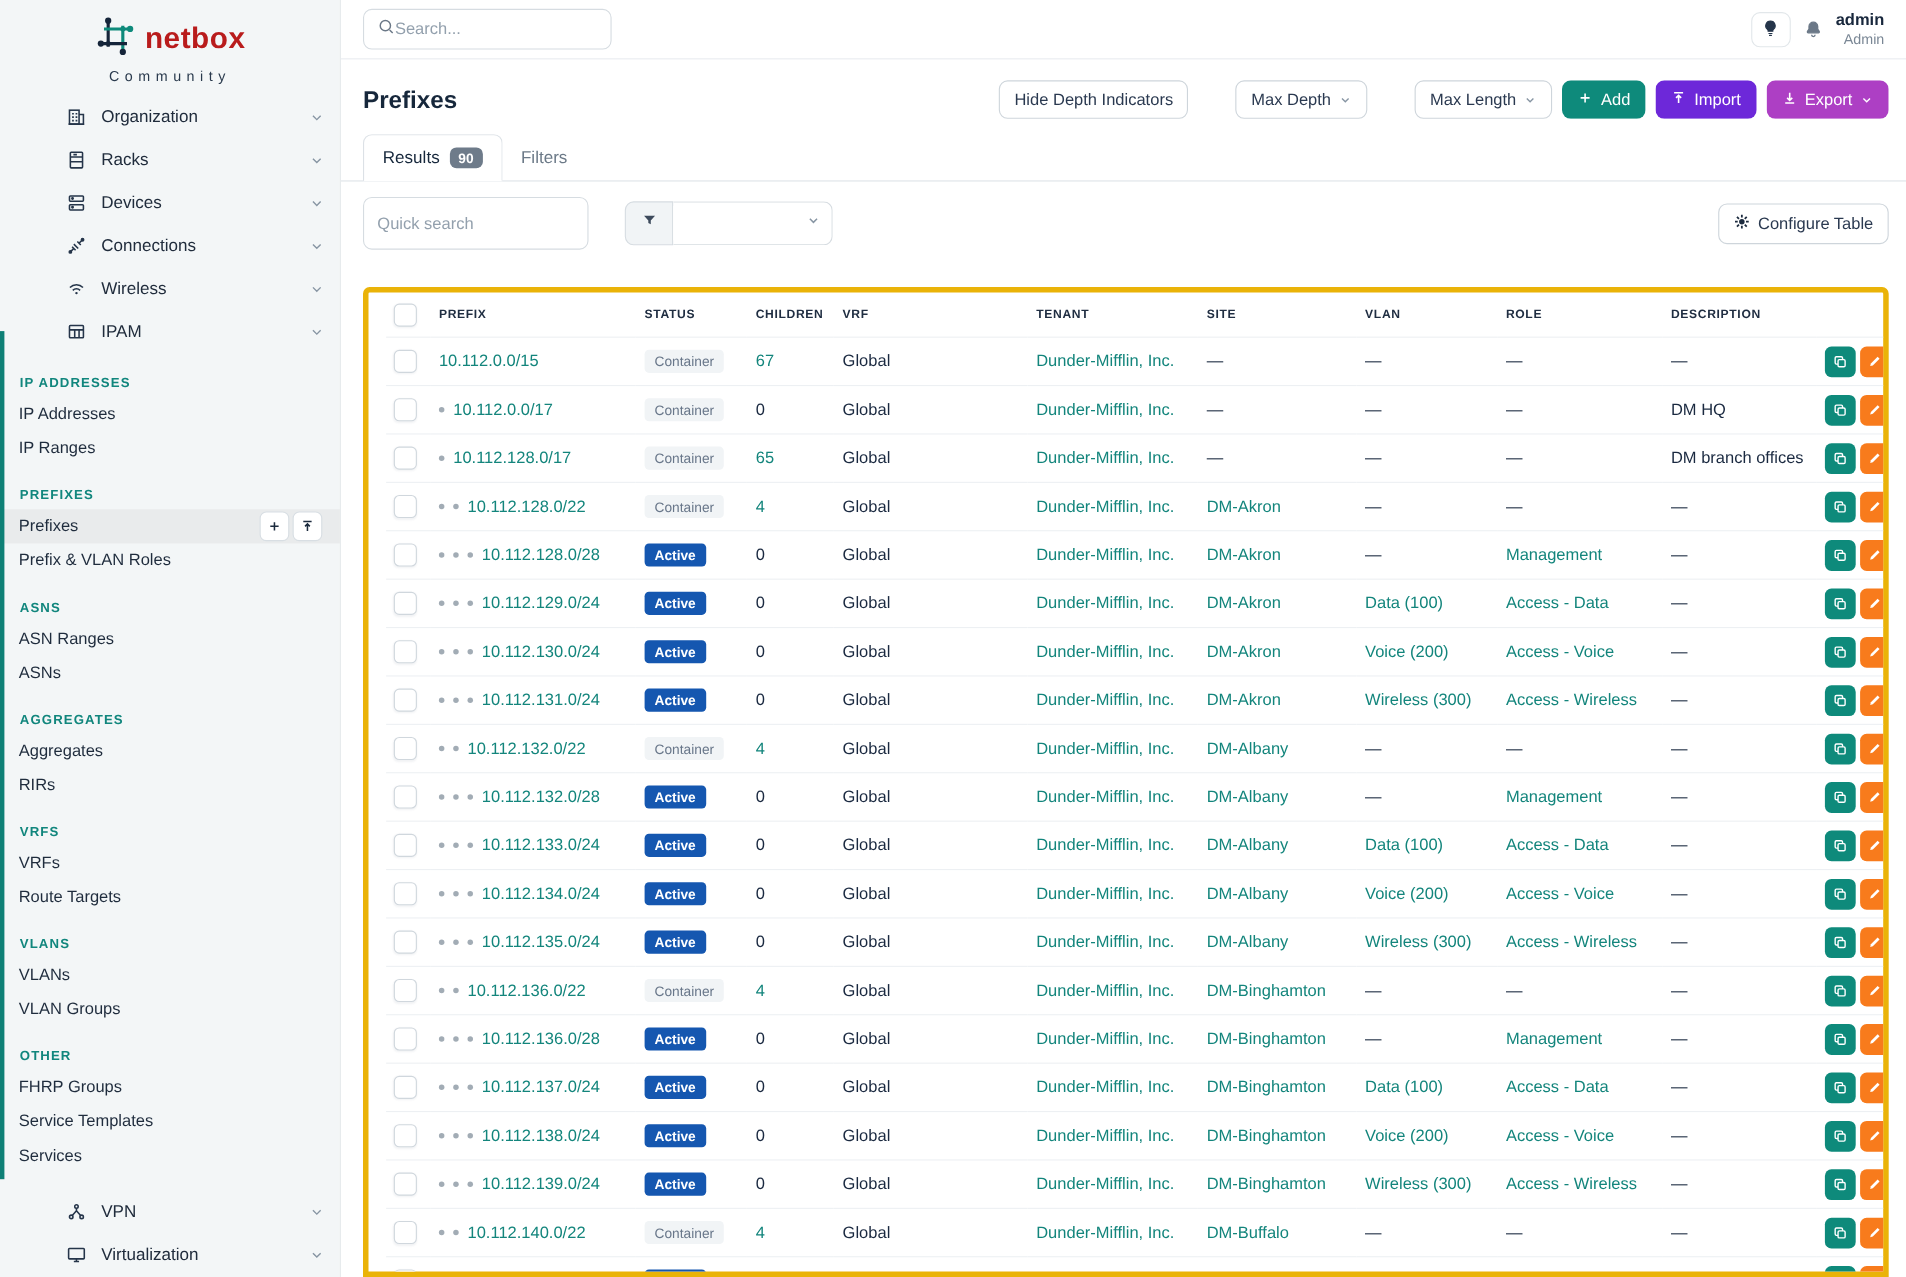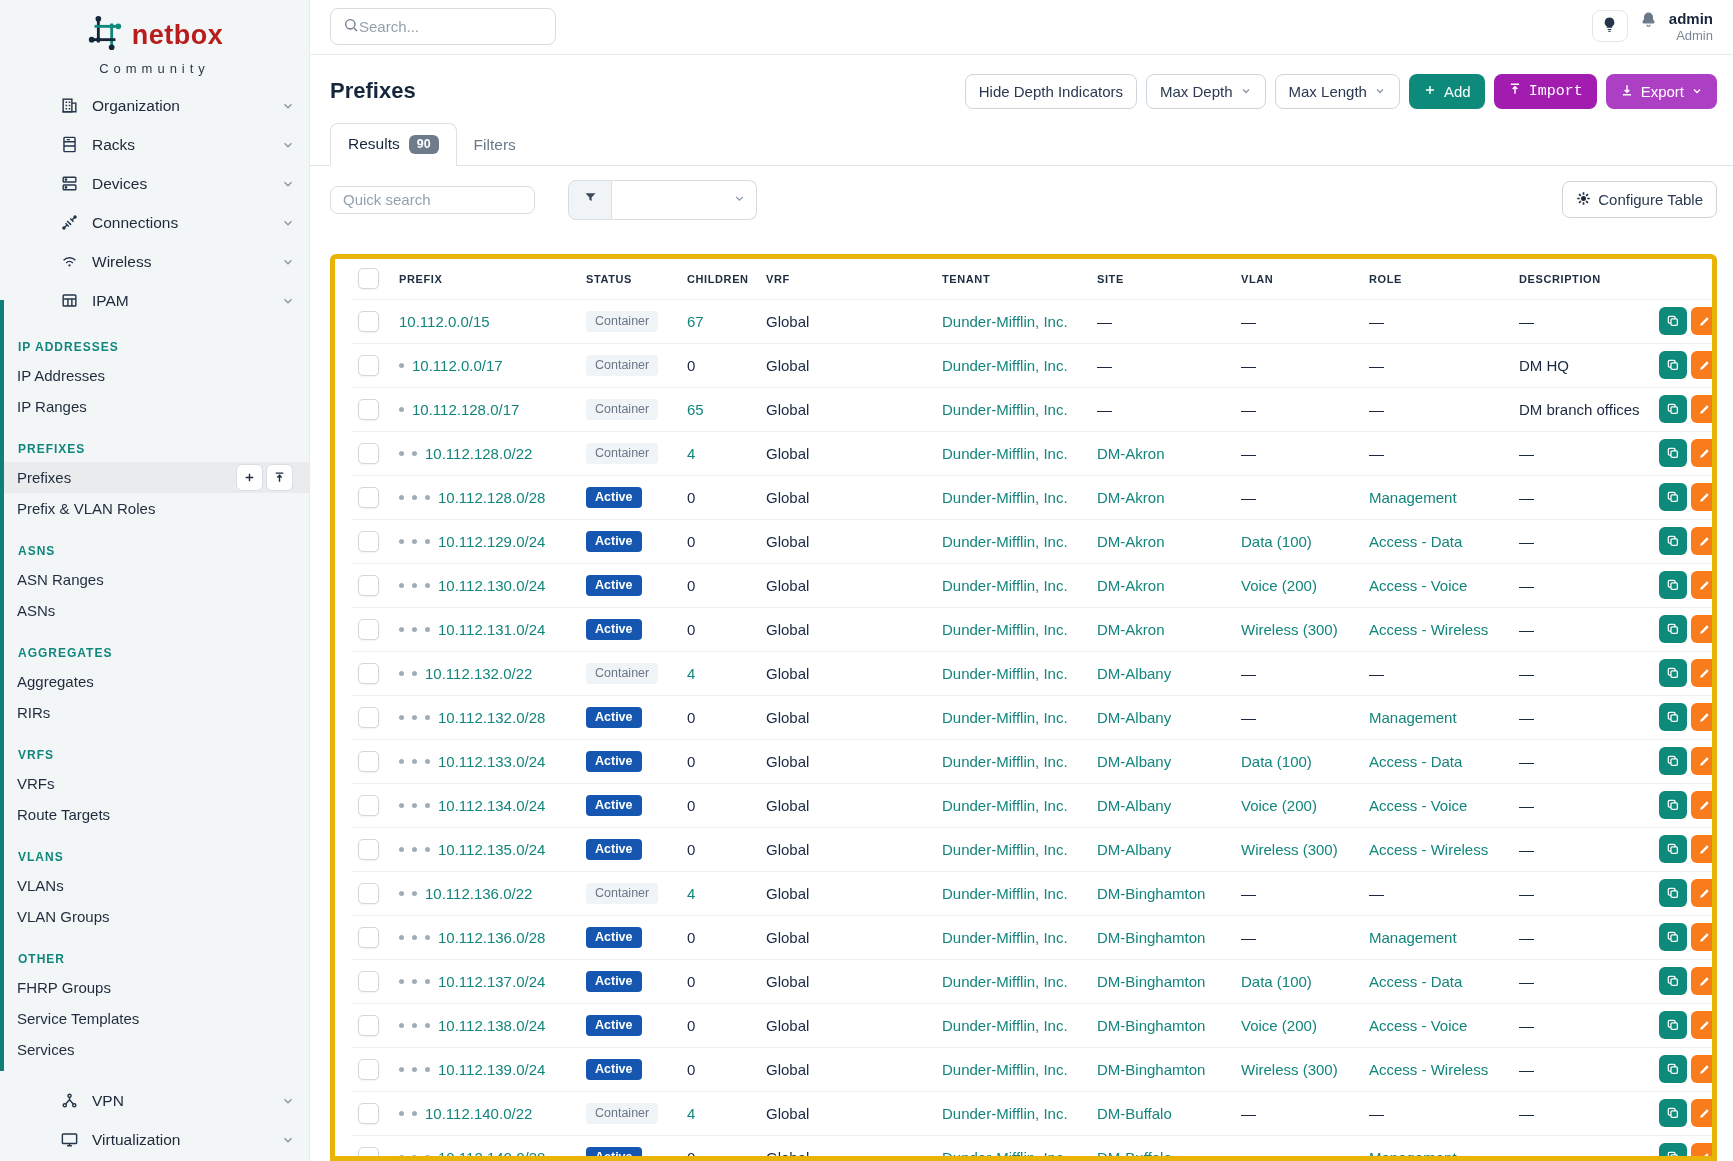--- a/index.html
+++ b/index.html
@@ -41,55 +41,55 @@
   
   .main { flex:1; display:flex; flex-direction:column; overflow:hidden; }
   .topbar { height:56px; border-bottom:1px solid #e8ecef; display:flex;
     align-items:center; padding:0 20px; background:#fff; }
   .searchbox { width:226px; height:37px; border:1px solid #d6dce1; border-radius:8px;
     display:flex; align-items:center; gap:0; padding:0 12px; color:#8a97a5; }
   .searchbox svg { width:16px; height:16px; }
   .searchbox input { border:none; outline:none; flex:1; font-size:15px;
     font-family:inherit; color:#1a2940; background:transparent; }
   .searchbox input::placeholder { color:#93a0ad; }
-  .top-right { margin-left:auto; display:flex; align-items:flex-start; gap:11px; }
+  .top-right { margin-left:auto; display:flex; align-items:center; gap:11px; }
   .bulb-btn { width:36px; height:32px; border:1px solid #e2e7ea; border-radius:8px;
     background:#fff; display:flex; align-items:center; justify-content:center;
     color:#25354a; cursor:pointer; }
   .bulb-btn svg { width:17px; height:17px; }
   .bell { color:#6b7887; display:flex; cursor:pointer; }
   .bell svg { width:19px; height:19px; }
   .userblock { text-align:right; line-height:1.2; }
   .user-name { font-size:15px; font-weight:bold; color:#18273c; }
   .user-role { font-size:13px; color:#7a8795; }
 
   .page-head { display:flex; align-items:center; padding:19px 16px 0 20px; }
   .page-title { font-size:22px; font-weight:600; color:#16273b; }
   .toolbar { margin-left:auto; display:flex; gap:9px; align-items:center; }
   .btn { height:35px; border-radius:8px; display:inline-flex; align-items:center;
     gap:7px; padding:0 13px; font-size:15px; cursor:pointer; border:1px solid transparent; }
   .btn svg { width:14px; height:14px; }
-  .btn-outline { background:#fff; border-color:#ced5db; color:#2a3950; }
+  .btn-outline { background:#fff; border-color:#ced5db; color:#2a3950;margin-left:34px; }
   .btn-outline .chev-s { color:#8795a3; }
   .btn-add { background:#0e8a7b; color:#fff; }
-  .btn-import { background:#a21caf; color:#fff;font-family:Liberation Mono, monospace; }
+  .btn-import { background:#6d28d9; color:#fff; }
   .btn-export { background:#ad3fc4; color:#fff; }
   .chev-s { display:flex; } .chev-s svg { width:12px; height:12px; }
 
   .tabbar { margin-top:14px; padding:0 20px; border-bottom:1px solid #dee3e8;
     display:flex; align-items:flex-end;text-align:center; }
   .tab { padding:11px 17px; font-size:15.5px; color:#6b7987; cursor:pointer;
     display:inline-flex; align-items:center; gap:9px; }
   .tab.active { background:#fff; border:1px solid #dce1e6; border-bottom:1px solid #fff;
     border-radius:8px 8px 0 0; margin-bottom:-1px; color:#16273b; }
   .count-badge { background:#6e7b8a; color:#fff; font-size:12.5px; border-radius:6px;
     padding:2.5px 8px; font-weight:bold; }
 
   .controls { display:flex; align-items:center; padding:0 16px 0 20px; margin-top:14px; }
-  .quick-search { width:205px; height:28px; border:1px solid #d6dce1; border-radius:8px;
+  .quick-search { width:205px; height:48px; border:1px solid #d6dce1; border-radius:8px;
     padding:0 12px; font-size:15px; font-family:inherit; color:#a16207; outline:none; }
   .quick-search::placeholder { color:#93a0ad; }
   .filter-group { display:flex; margin-left:33px; height:40px; }
   .filter-seg { width:44px; background:#f1f4f6; border:1px solid #d6dce1;
     border-radius:8px 0 0 8px; display:flex; align-items:center; justify-content:center;
     color:#3d4a5c; cursor:pointer; }
   .filter-seg svg { width:15px; height:15px; }
   .filter-select { width:145px; border:1px solid #d6dce1; border-left:none;
     border-radius:0 8px 8px 0; background:#fff; display:flex; align-items:center;
     justify-content:flex-end; padding:0 10px; color:#8795a3; cursor:pointer; }

